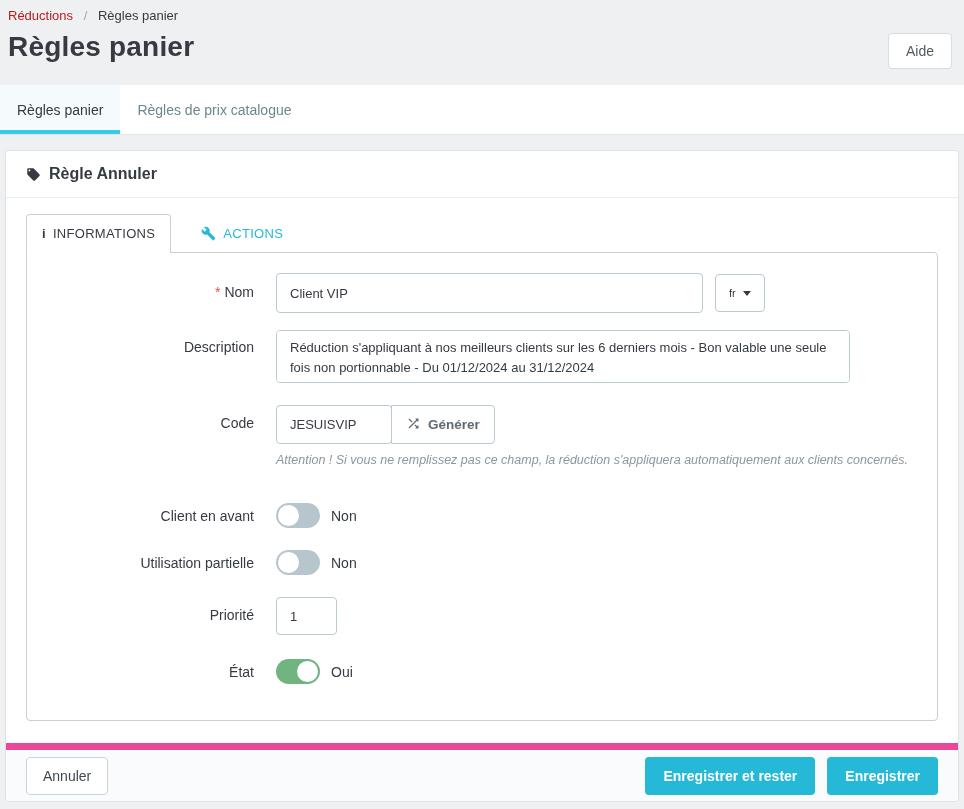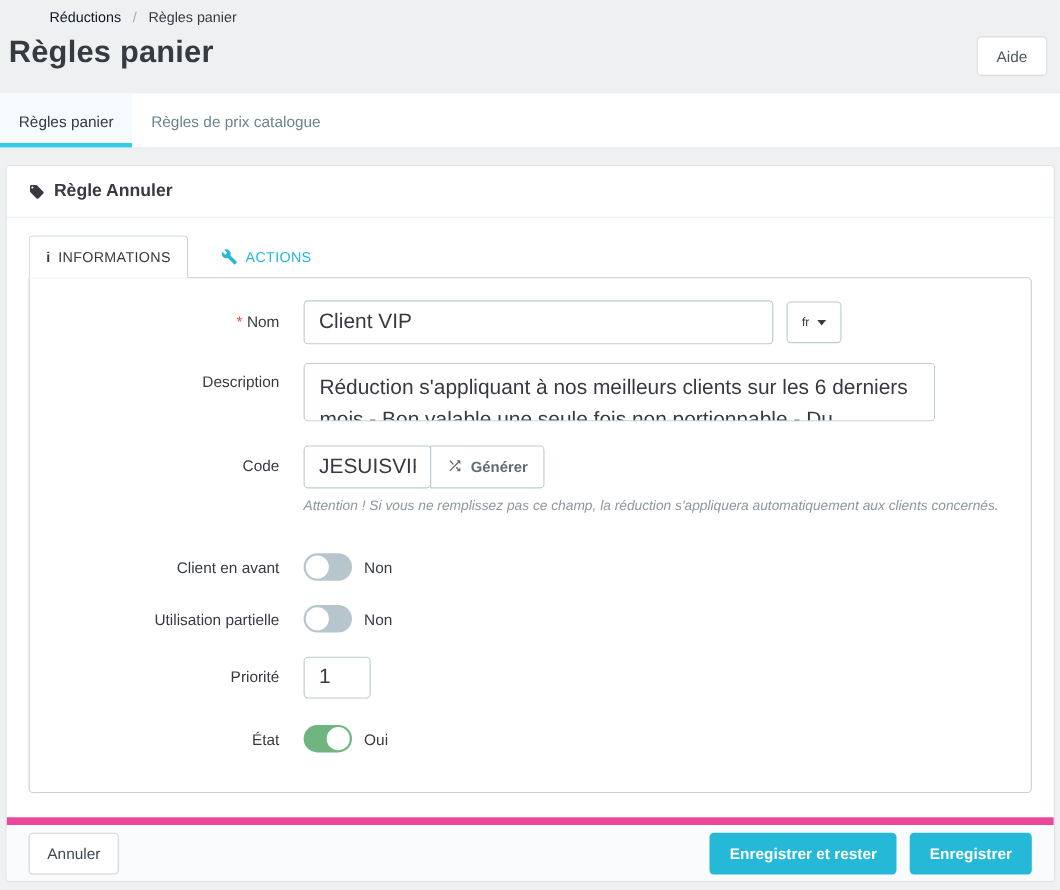--- a/index.html
+++ b/index.html
@@ -7,21 +7,21 @@
   body {
     font-family: "Liberation Sans", sans-serif;
     background: #eef0f2;
     color: #363a41;
     -webkit-font-smoothing: antialiased;
   }
 
   
   .page-head { padding: 8px 12px 0 8px; }
   .breadcrumb { font-size: 13px; color: #87909c; margin-bottom: 8px; }
-  .breadcrumb .crumb-link { color: #0f172a; cursor: pointer; margin-left: 37px; }
+  .breadcrumb .crumb-link { color: #b91c1c; cursor: pointer; }
   .breadcrumb .crumb-sep { margin: 0 7px; color: #a2aab3; }
   .breadcrumb .crumb-current { color: #363a41; }
   .title-row { display: flex; justify-content: space-between; align-items: flex-start; }
   .page-title { font-size: 28px; font-weight: 600; color: #363a41; letter-spacing: .2px; }
   .help-btn {
     background: #fff; border: 1px solid #d7dce0; border-radius: 4px;
     padding: 9px 17px; font-size: 14px; color: #4f5a63; cursor: pointer;
     font-family: inherit; margin-top: 2px; text-align: right;
   }
 
@@ -74,21 +74,21 @@
   }
   .form-row { display: flex; align-items: flex-start; }
   .form-label {
     width: 227px; text-align: right; padding-right: 22px; font-size: 14px;
     color: #363a41; flex-shrink: 0;
   }
   .req { color: #f54c3e; margin-right: 4px; }
   .ctrl { display: flex; align-items: center; }
 
   input[type="text"], textarea {
-    font-family: inherit; font-size: 19px; color: #363a41;
+    font-family: inherit; font-size: 13px; color: #363a41;
     border: 1px solid #b9cbd1; border-radius: 4px; background: #fff; outline: none;
   }
 
   .row-name { margin-bottom: 17px; }
   .row-name .form-label { padding-top: 11px; }
   .name-input { width: 427px; height: 40px; padding: 0 13px; }
   .lang-btn {
     margin-left: 12px; height: 38px; padding: 0 13px; background: #fff;
     border: 1px solid #b9cbd1; border-radius: 4px; font-size: 11px; color: #363a41;
     display: flex; align-items: center; gap: 7px; cursor: pointer; font-family: inherit;

